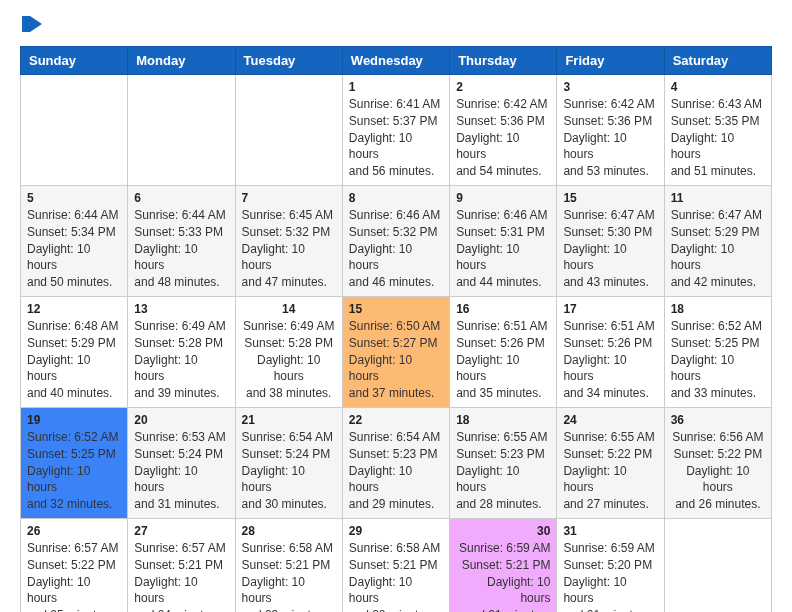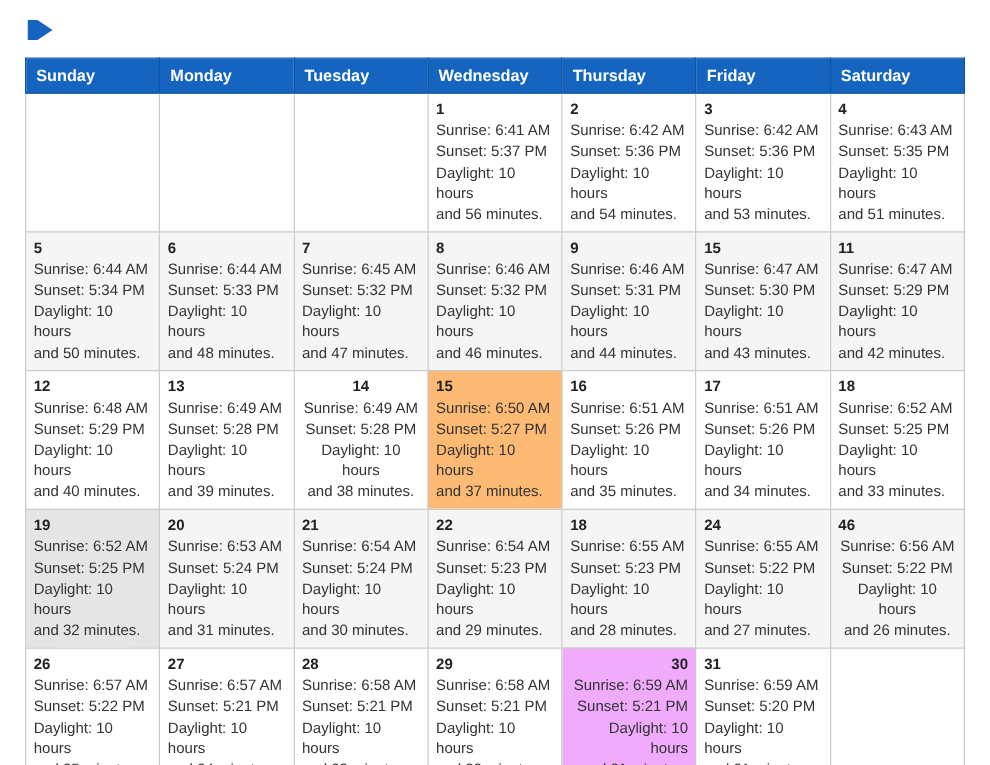--- a/index.html
+++ b/index.html
@@ -255,21 +255,21 @@
         </td>
         <td style="background: rgb(255, 255, 255);">
           <div class="day-num">18</div>
           <div class="day-info" style="white-space: pre-line;">Sunrise: 6:52 AM
 Sunset: 5:25 PM
 Daylight: 10 hours
 and 33 minutes.</div>
         </td>
       </tr>
       <tr>
-        <td style="background: #e5e5e5;">
+        <td style="background: #3b82f6;">
           <div class="day-num">19</div>
           <div class="day-info" style="white-space: pre-line;">Sunrise: 6:52 AM
 Sunset: 5:25 PM
 Daylight: 10 hours
 and 32 minutes.</div>
         </td>
         <td style="background: rgb(245, 245, 245);">
           <div class="day-num">20</div>
           <div class="day-info" style="white-space: pre-line;">Sunrise: 6:53 AM
 Sunset: 5:24 PM
@@ -298,21 +298,21 @@
 and 28 minutes.</div>
         </td>
         <td style="background: rgb(245, 245, 245);">
           <div class="day-num">24</div>
           <div class="day-info" style="white-space: pre-line;">Sunrise: 6:55 AM
 Sunset: 5:22 PM
 Daylight: 10 hours
 and 27 minutes.</div>
         </td>
         <td style="background: rgb(245, 245, 245);">
-          <div class="day-num">46</div>
+          <div class="day-num">36</div>
           <div class="day-info" style="white-space: pre-line; text-align: center;">Sunrise: 6:56 AM
 Sunset: 5:22 PM
 Daylight: 10 hours
 and 26 minutes.</div>
         </td>
       </tr>
       <tr>
         <td style="background: rgb(255, 255, 255); border-radius: 26px;">
           <div class="day-num">26</div>
           <div class="day-info" style="white-space: pre-line;">Sunrise: 6:57 AM

